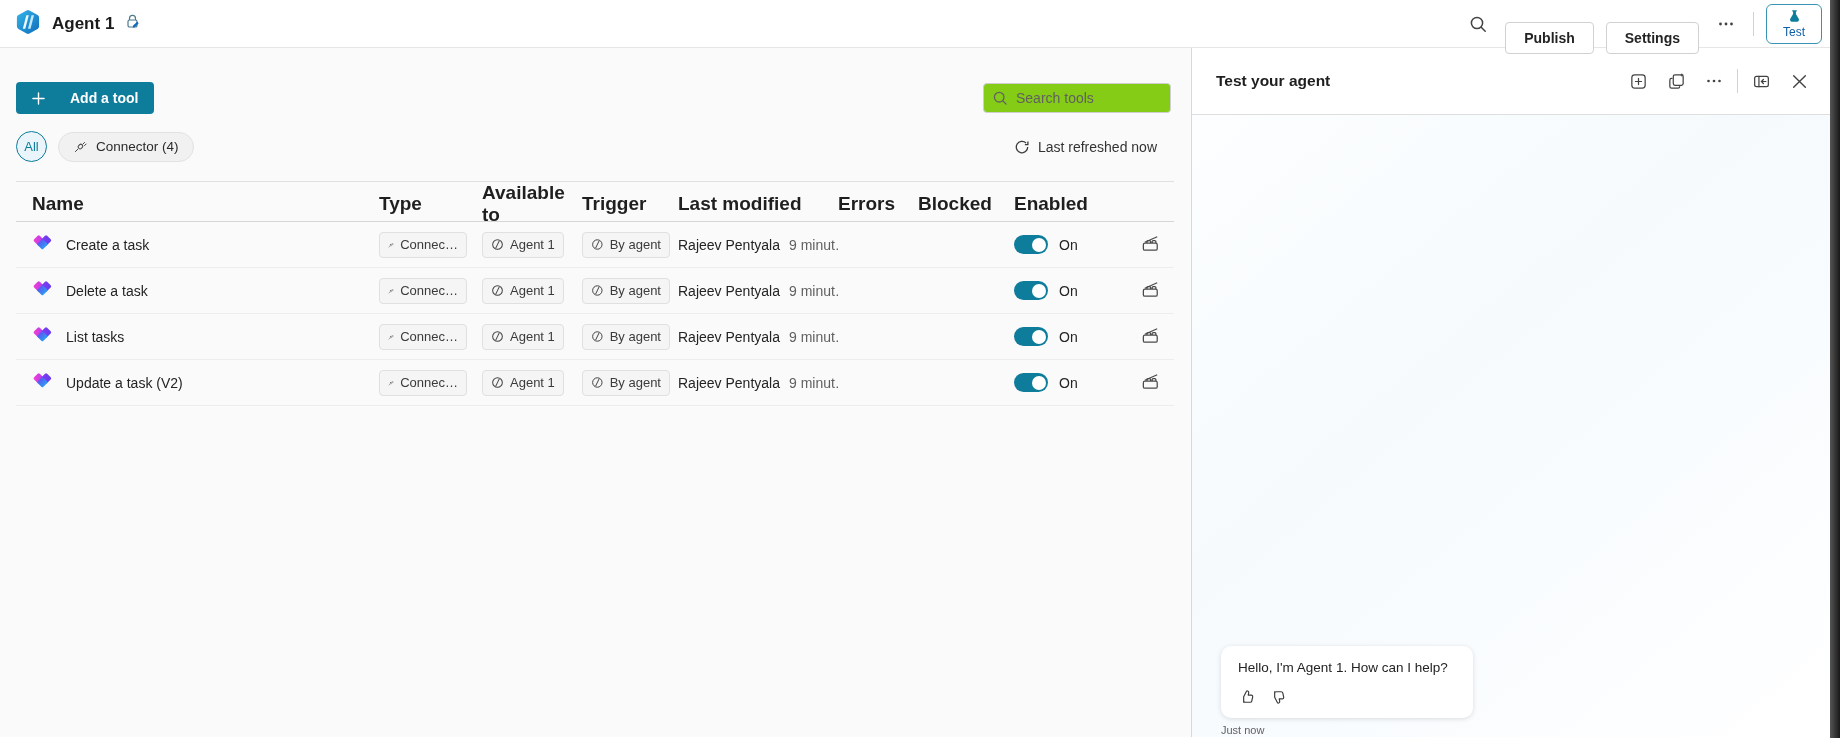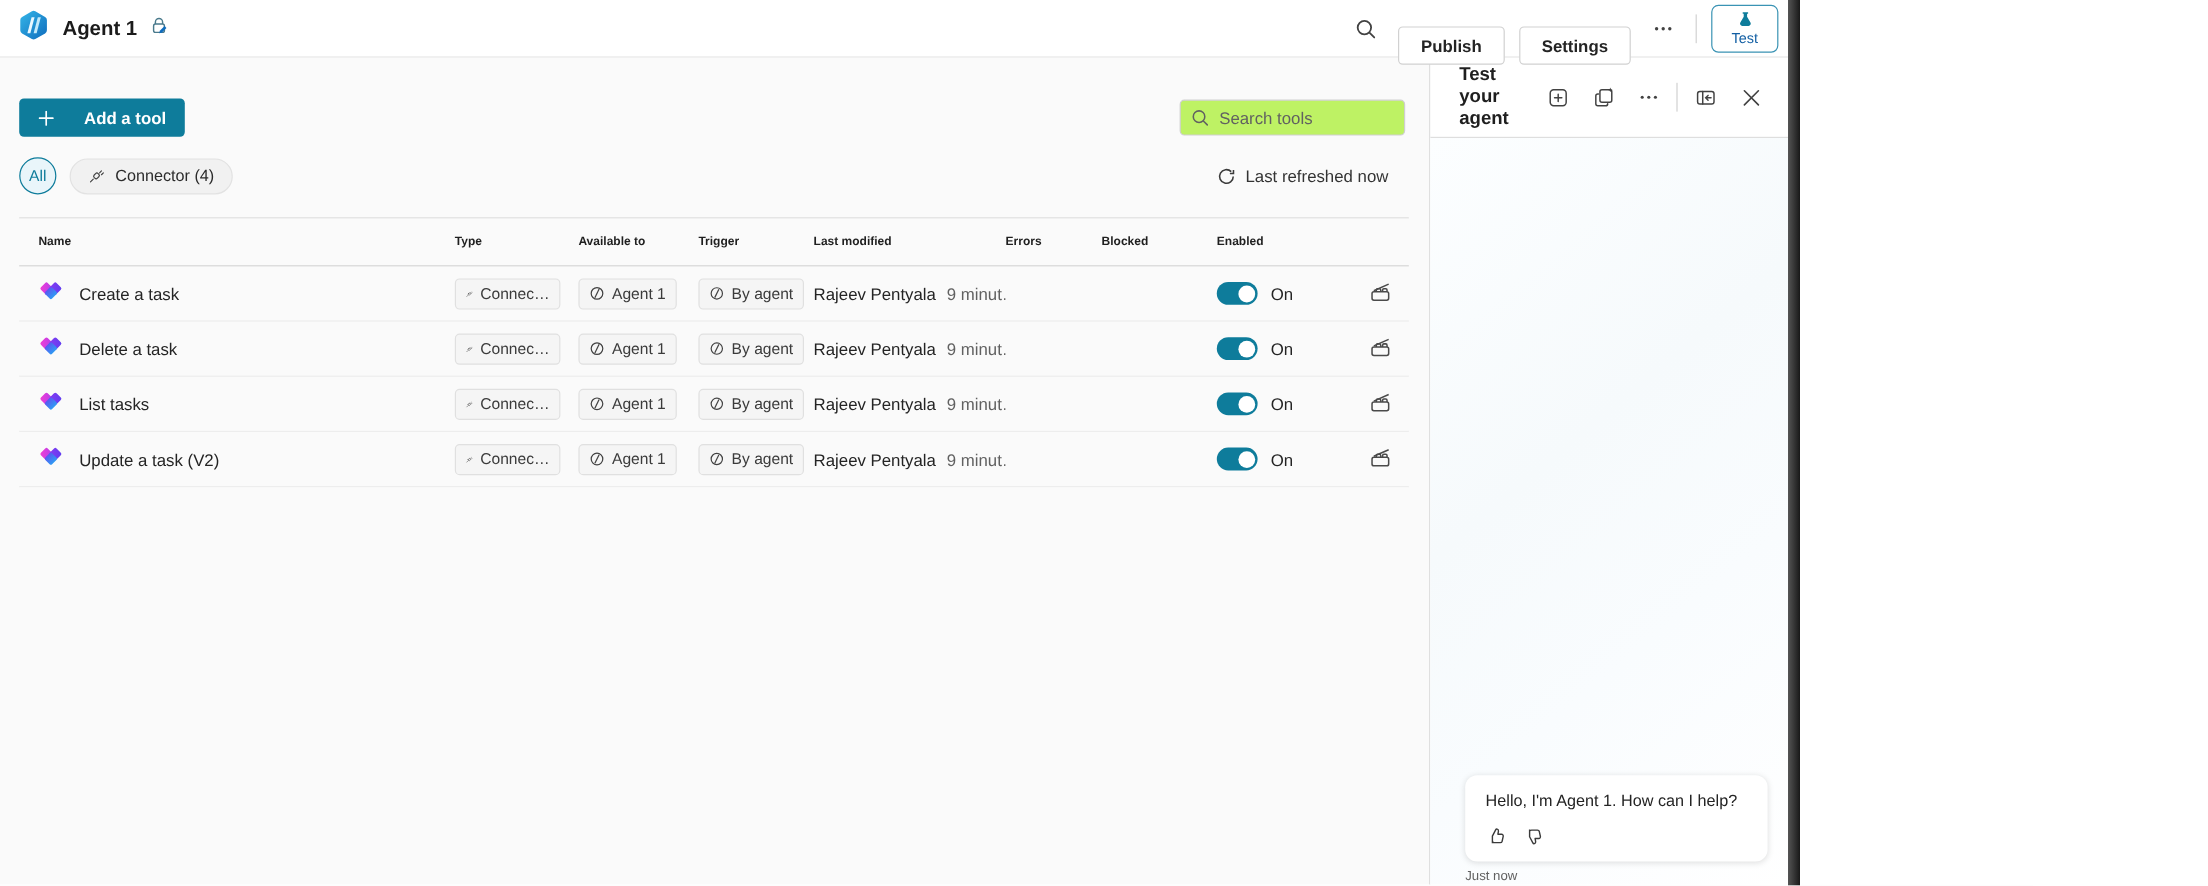--- a/index.html
+++ b/index.html
@@ -1,18 +1,18 @@
 <!DOCTYPE html>
 <html><head>
 <meta charset="utf-8">
 <style>
   * { margin:0; padding:0; box-sizing:border-box; }
   html,body { width:1840px; height:738px; overflow:hidden; }
   body { font-family:"Liberation Sans", sans-serif; background:#fff; color:#242424; }
-  .page { position:relative; width:1500px; height:738px; }
+  .page { position:relative; width:1840px; height:738px; }
 
   
   .topbar { display:flex; align-items:center; height:48px; padding-left:14px; padding-right:18px;
             background:#fff; border-bottom:1px solid #e6e6e6; position:relative; z-index:2; }
   .brand { display:flex; align-items:center; gap:10px; }
   .app-title { font-size:17px; font-weight:700; color:#1b1b1b; white-space:nowrap; }
   .tabs { display:flex; align-items:stretch; height:48px; margin-left:26px; }
   .tab { position:relative; display:flex; align-items:center; padding:0 14px; font-size:14px;
          color:#424242; cursor:pointer; white-space:nowrap; }
   .tab.active { font-weight:700; color:#1f1f1f; }
@@ -33,38 +33,38 @@
   .main { width:1192px; background:#fafafa; border-right:1px solid #d9d9d9; padding:34px 20px 0 16px; }
   .edge-strip { position:absolute; top:0; right:0; width:10px; height:738px;
          background:linear-gradient(to right,#555,#181818); z-index:5; }
 
   
   .toolbar-row { display:flex; justify-content:space-between; align-items:center; }
   .add-tool { height:32px; padding:0 16px; border:none; border-radius:4px; background:#0e7c9b; color:#fff;
          font-family:inherit; font-size:14px; font-weight:700; display:flex; align-items:center; gap:25px; cursor:pointer; }
   .search-wrap { position:relative; width:188px; }
   .search-wrap svg { position:absolute; left:9px; top:7px; }
-  .search-input { width:188px; height:30px; border:1px solid #cfcfcf; border-radius:4px; background:#bef264;
+  .search-input { width:188px; height:30px; border:1px solid #cfcfcf; border-radius:4px; background:#84cc16;
          padding:0 8px 0 32px; font-family:inherit; font-size:14px; color:#242424; }
   .search-input::placeholder { color:#616161; }
 
   
   .filter-row { display:flex; align-items:center; margin-top:17px; }
   .pill-all { width:31px; height:31px; border-radius:50%; border:1px solid #0e7c9b; background:#e9f5fa;
          color:#0e7c9b; font-size:13px; display:flex; align-items:center; justify-content:center; cursor:pointer; }
   .pill-connector { margin-left:11px; height:30px; border-radius:16px; border:1px solid #e2e2e2; background:#f1f1f1;
          padding:0 14px; display:flex; align-items:center; gap:8px; font-size:13.5px; color:#2b2b2b; cursor:pointer; }
   .refresh-area { margin-left:auto; margin-right:14px; display:flex; align-items:center; gap:8px;
          font-size:14px; color:#333; cursor:pointer; }
 
   
   .tools-table { margin-top:19px; width:1158px; }
   .tgrid { display:grid; grid-template-columns:minmax(0,1fr) 103px 100px 96px 160px 80px 88px 120px 48px; align-items:center; }
   .thead { height:41px; border-top:1px solid #e0e0e0; border-bottom:1px solid #d6d6d6;
-         font-size:10px; font-weight:700; color:#1f1f1f; }
+         font-size:19px; font-weight:700; color:#1f1f1f; }
   .thead > div:first-child { padding-left:16px; }
   .trow { height:46px; border-bottom:1px solid #ededed; font-size:14px; color:#242424; cursor:pointer; }
   .name-cell { display:flex; align-items:center; gap:13px; padding-left:16px; }
   .pill { display:inline-flex; align-items:center; gap:6px; height:26px; padding:0 8px; border-radius:4px;
          background:#f5f5f5; border:1px solid #e0e0e0; font-size:13px; color:#3b3b3b; max-width:88px; white-space:nowrap; }
   .mod-cell { display:flex; align-items:baseline; gap:9px; white-space:nowrap; overflow:hidden; }
   .mod-time { color:#616161; }
   .enabled-cell { display:flex; align-items:center; gap:11px; padding-left:8px; }
   .toggle { position:relative; width:34px; height:19px; border-radius:10px; background:#0e7c9b; cursor:pointer; }
   .toggle .knob { position:absolute; top:2.5px; right:2.5px; width:14px; height:14px; border-radius:50%; background:#fff; }

